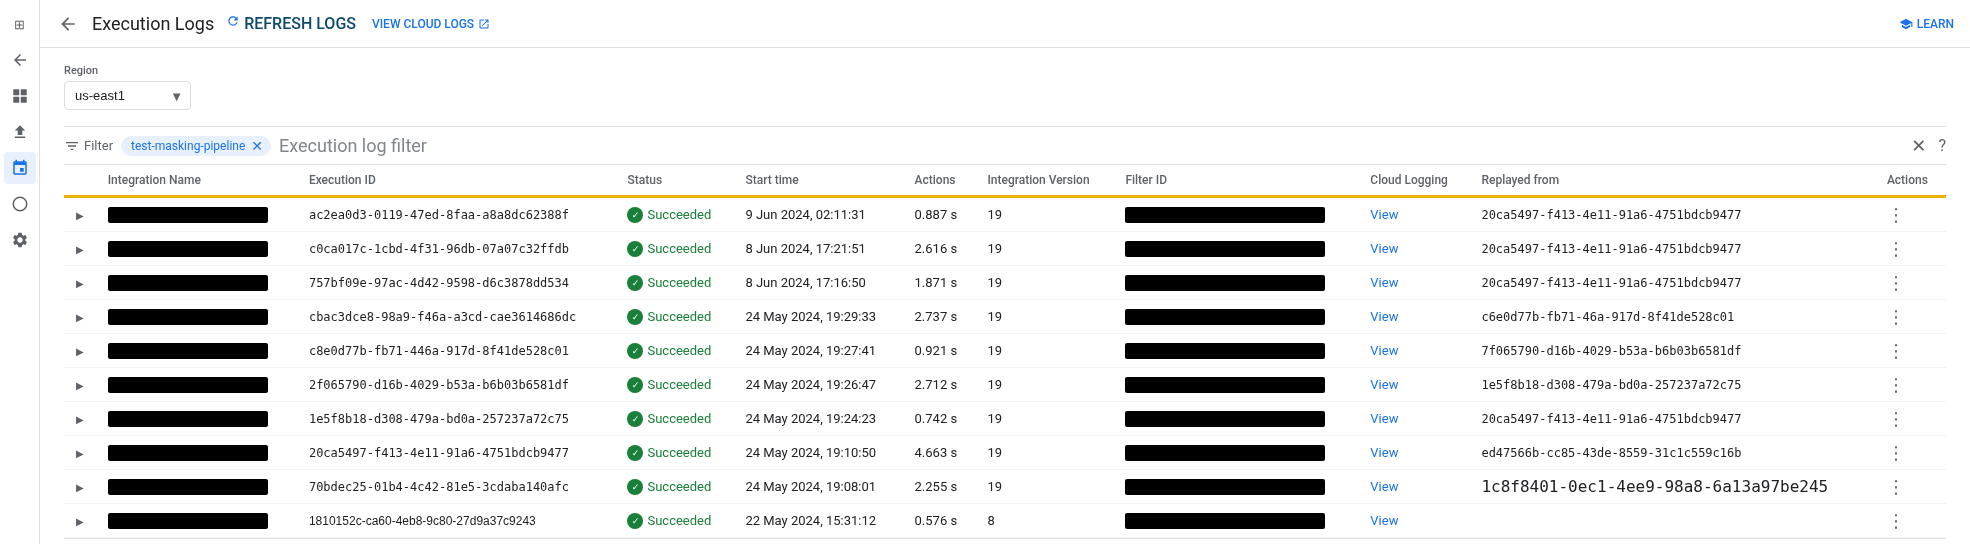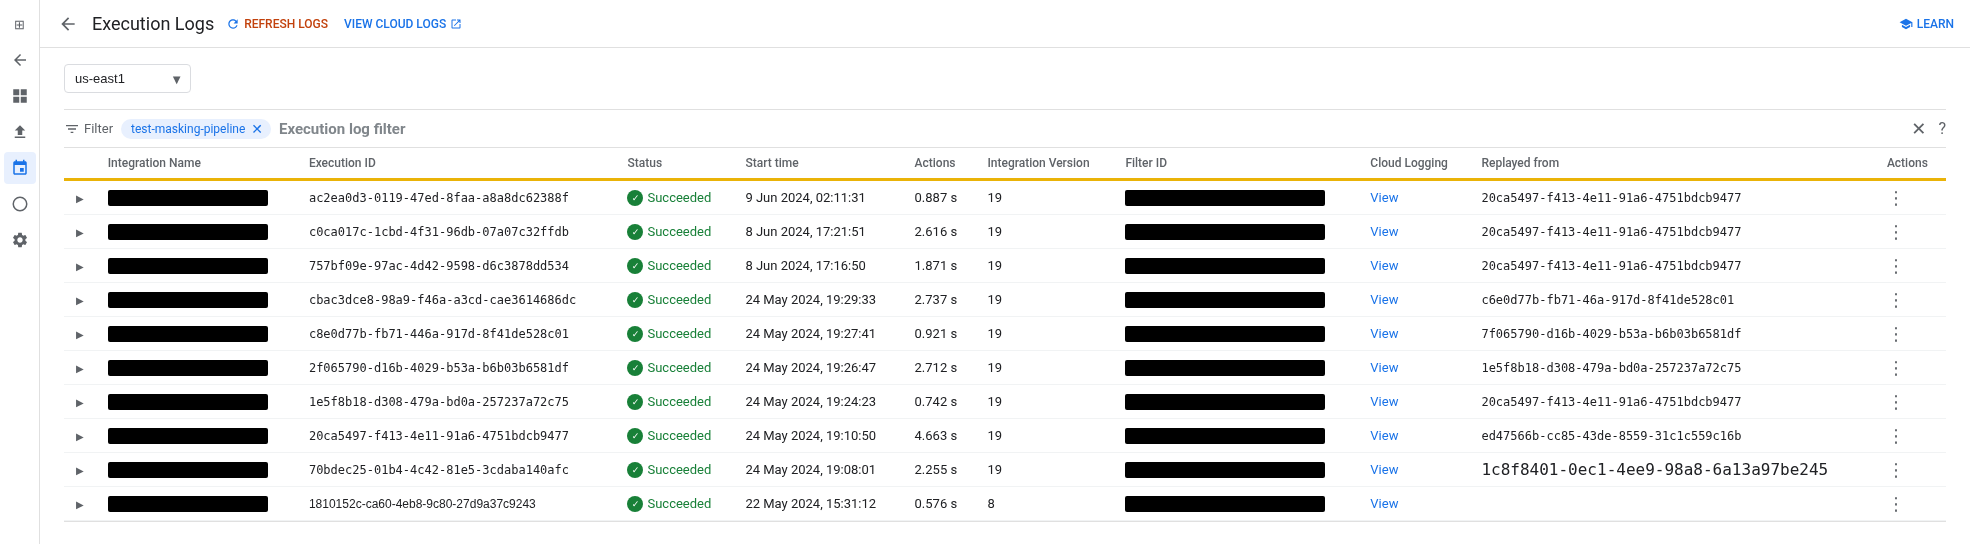--- a/index.html
+++ b/index.html
@@ -4,21 +4,21 @@
   <style>
     * { box-sizing: border-box; margin: 0; padding: 0; }
     body { font-family: 'Google Sans', Roboto, Arial, sans-serif; font-size: 13px; color: #202124; background: #fff; overflow-x: hidden; }
     
     
     .top-bar { display: flex; align-items: center; height: 48px; padding: 0 16px; border-bottom: 1px solid #e0e0e0; gap: 12px; }
     .top-bar-left { display: flex; align-items: center; gap: 12px; }
     .back-btn { width: 24px; height: 24px; display: flex; align-items: center; justify-content: center; cursor: pointer; color: #5f6368; border-radius: 50%; }
     .page-title { font-size: 18px; font-weight: 400; color: #202124; }
     .top-bar-actions { display: flex; align-items: center; gap: 16px; }
-    .refresh-btn { display: flex; align-items: flex-end; gap: 4px; color: #c2410c; font-size: 12px; cursor: pointer; text-decoration: none; font-weight: 500; }
+    .refresh-btn { display: flex; align-items: flex-start; gap: 4px; color: #0c4a6e; font-size: 16px; cursor: pointer; text-decoration: none; font-weight: 500; }
     .view-cloud-btn { display: flex; align-items: center; gap: 4px; color: #1a73e8; font-size: 12px; cursor: pointer; text-decoration: none; font-weight: 500; }
     .learn-btn { display: flex; align-items: center; gap: 4px; color: #1a73e8; font-size: 12px; cursor: pointer; margin-left: auto; font-weight: 500; }
     .top-bar-right { margin-left: auto; }
 
     
     .sidebar { position: fixed; left: 0; top: 0; width: 40px; height: 100vh; background: #fff; border-right: 1px solid #e0e0e0; display: flex; flex-direction: column; align-items: center; padding-top: 8px; gap: 4px; z-index: 100; }
     .sidebar-icon { width: 32px; height: 32px; display: flex; align-items: center; justify-content: center; cursor: pointer; border-radius: 4px; color: #5f6368; }
     .sidebar-icon.active { color: #1a73e8; background: #e8f0fe; }
 
     
@@ -32,21 +32,21 @@
     .region-label { font-size: 11px; color: #5f6368; margin-bottom: 4px; font-weight: 500; }
     .region-select-wrapper { position: relative; display: inline-block; }
     .region-select { appearance: none; border: 1px solid #dadce0; border-radius: 4px; padding: 6px 36px 6px 10px; font-size: 13px; color: #202124; background: #fff; cursor: pointer; min-width: 120px; }
     .select-arrow { position: absolute; right: 8px; top: 50%; transform: translateY(-50%); pointer-events: none; color: #5f6368; }
 
     
     .filter-bar { display: flex; align-items: center; gap: 8px; padding: 8px 0; border-top: 1px solid #e0e0e0; border-bottom: 1px solid #e0e0e0; margin-bottom: 0; }
     .filter-icon-btn { display: flex; align-items: center; gap: 4px; color: #5f6368; font-size: 13px; cursor: pointer; }
     .filter-chip { display: flex; align-items: center; gap: 4px; background: #e8f0fe; color: #1a73e8; border-radius: 16px; padding: 2px 8px 2px 10px; font-size: 12px; }
     .filter-chip-close { cursor: pointer; color: #1a73e8; font-size: 14px; margin-left: 2px; }
-    .filter-placeholder { color: #80868b; font-size: 15px; font-weight: bold; }
+    .filter-placeholder { color: #80868b; font-size: 18px; }
     .filter-close { margin-left: auto; color: #5f6368; cursor: pointer; font-size: 18px; }
     .filter-help { color: #5f6368; cursor: pointer; font-size: 16px; margin-left: 4px; }
 
     
     .table-wrapper { width: 100%; overflow-x: auto; }
     table { width: 100%; border-collapse: collapse; font-size: 13px; }
     thead tr { border-bottom: 3px solid #eab308; }
     th { padding: 8px 12px; text-align: left; font-weight: 500; color: #5f6368; font-size: 12px; white-space: nowrap; }
     td { padding: 6px 12px; border-bottom: 1px solid #f1f3f4; color: #202124; white-space: nowrap; vertical-align: middle; }
     .expand-btn { color: #5f6368; cursor: pointer; font-size: 10px; }
@@ -126,20 +126,21 @@
             <path d="M12 3L1 9l11 6 9-4.91V17h2V9L12 3zM5 13.18v4L12 21l7-3.82v-4L12 17l-7-3.82z"></path>
           </svg>
         <span>LEARN</span>
       </a>
     </div>
   </div>
 
   <div class="content">
 
     <div class="region-section">
+      <div class="region-label">Region</div>
       <div class="region-select-wrapper">
         <select class="region-select">
           <option>us-east1</option>
           <option>us-west1</option>
           <option>us-central1</option>
           <option>europe-west1</option>
         </select>
         <span class="select-arrow">▼</span>
       </div>
     </div>

